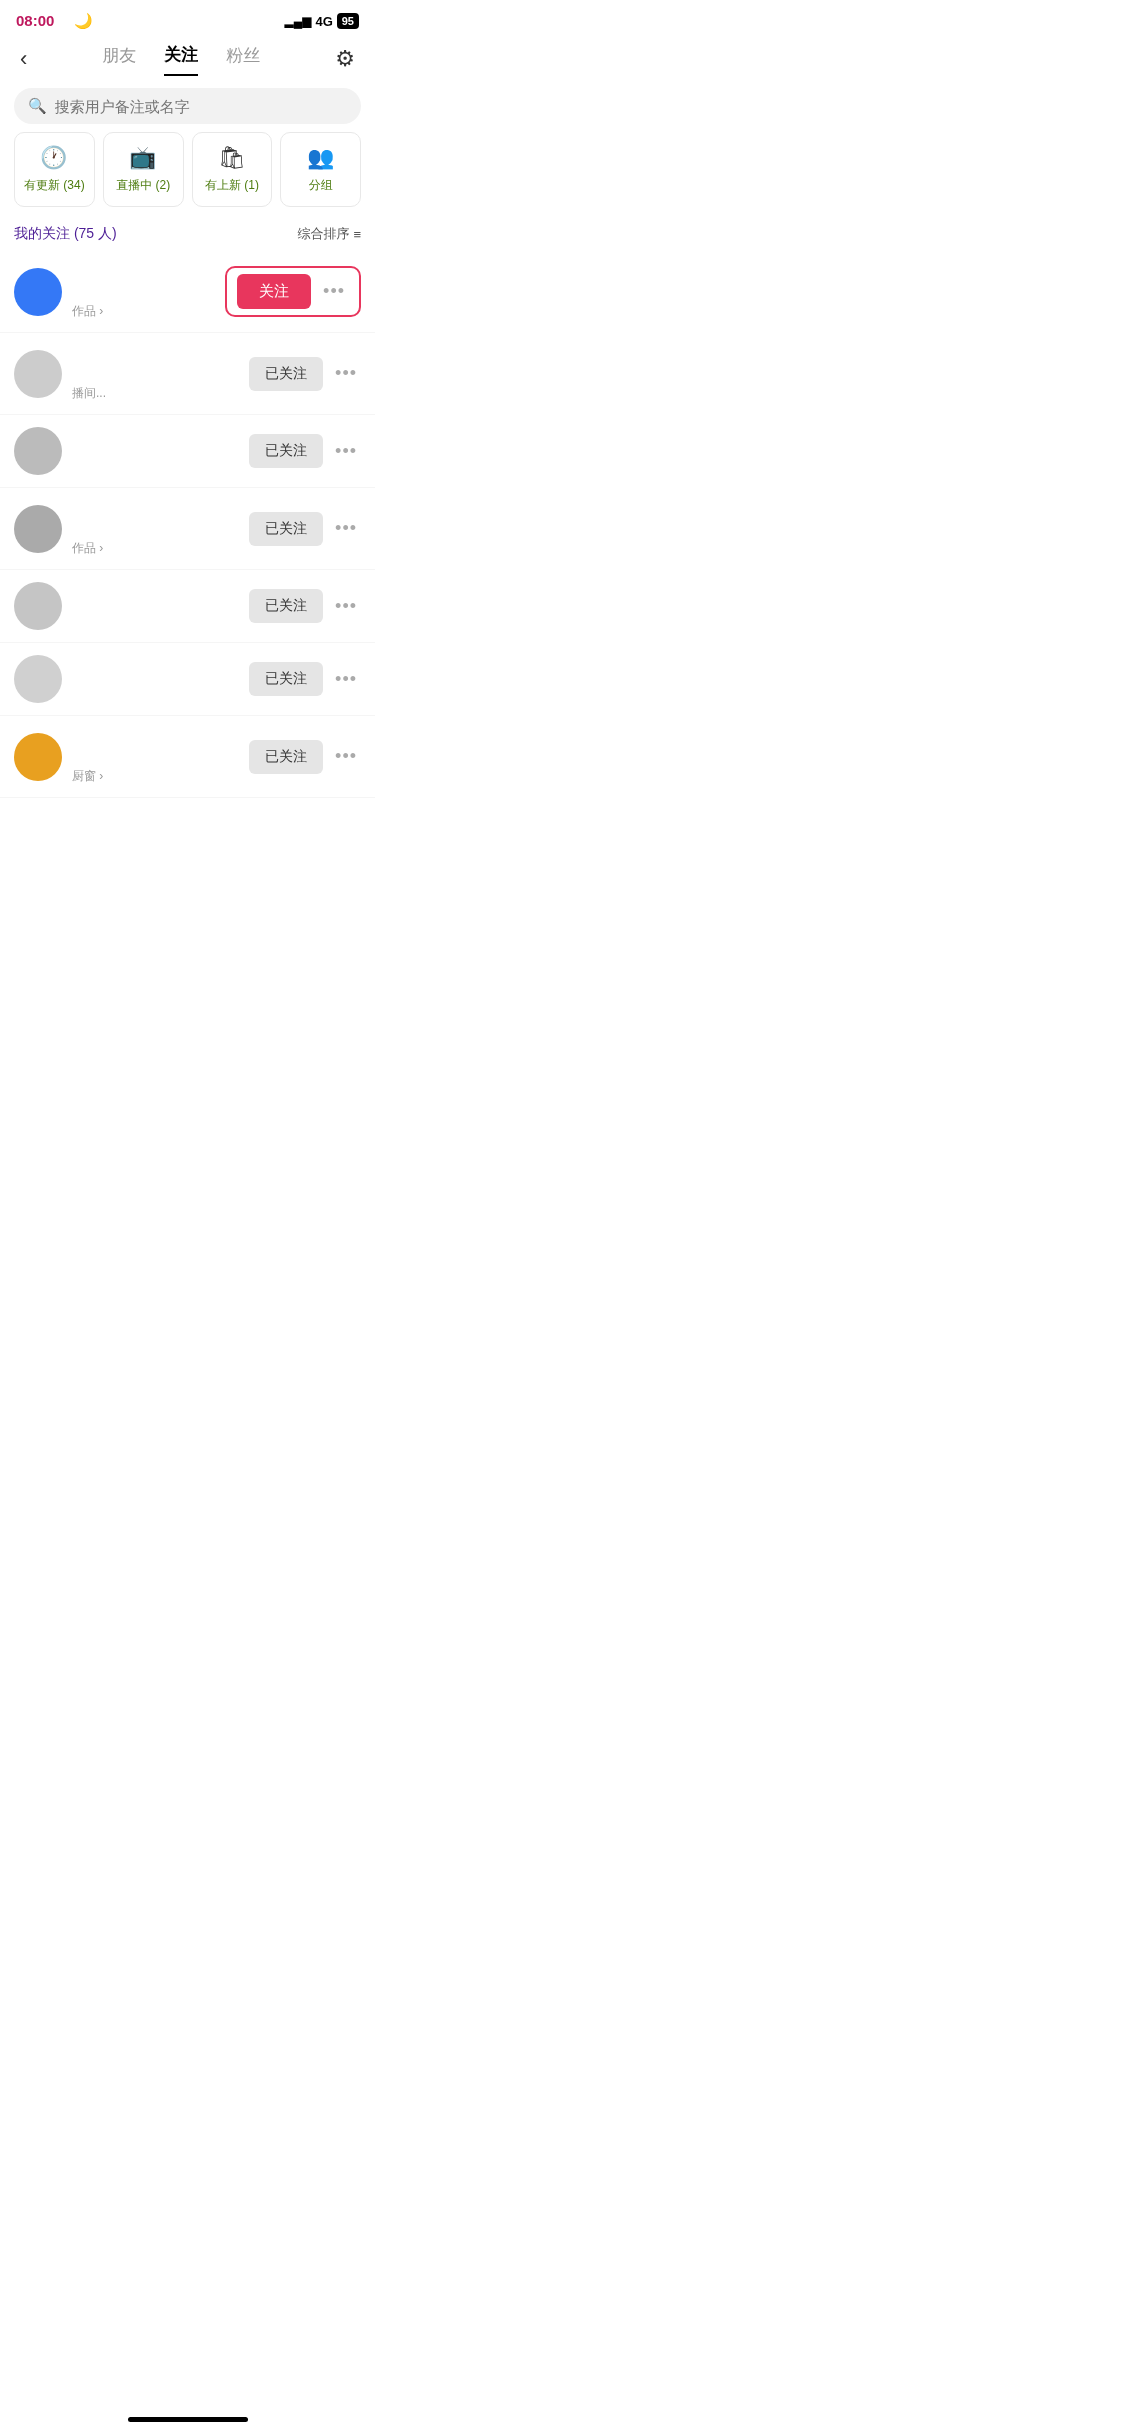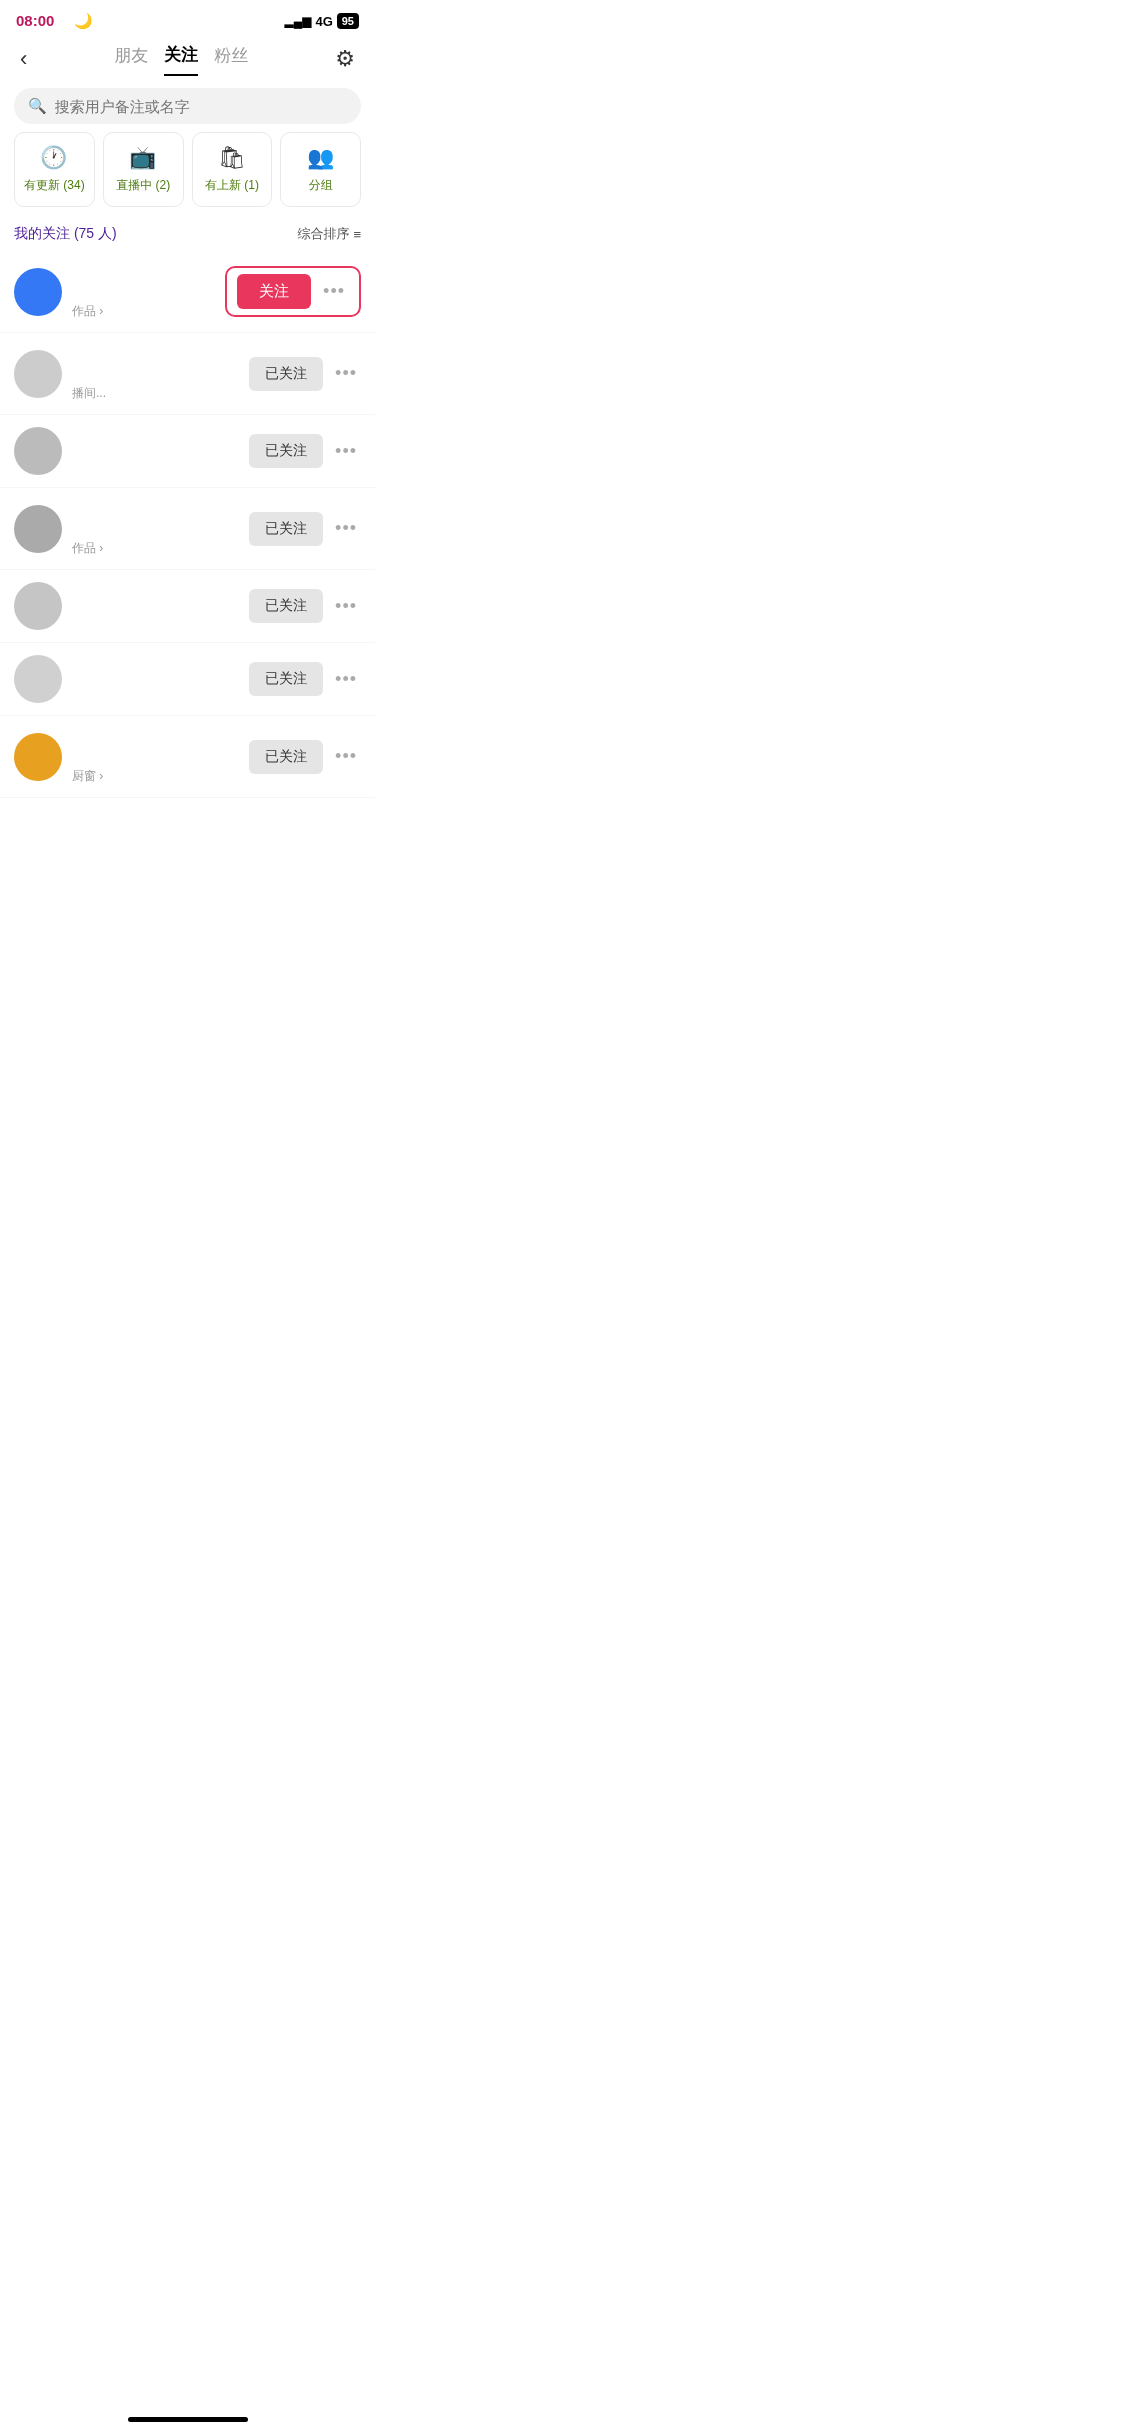--- a/index.html
+++ b/index.html
@@ -51,21 +51,21 @@
     .nav-bar {
       display: flex;
       align-items: center;
       justify-content: space-between;
       padding: 8px 16px 0;
       background: #fff;
     }
     .nav-tabs {
       display: flex;
       align-items: center;
-      gap: 16px;
+      gap: 28px;
       flex: 1;
       justify-content: center;
     }
     .nav-tab {
       font-size: 17px;
       color: #999;
       cursor: pointer;
       padding-bottom: 8px;
     }
     .nav-tab.active {

